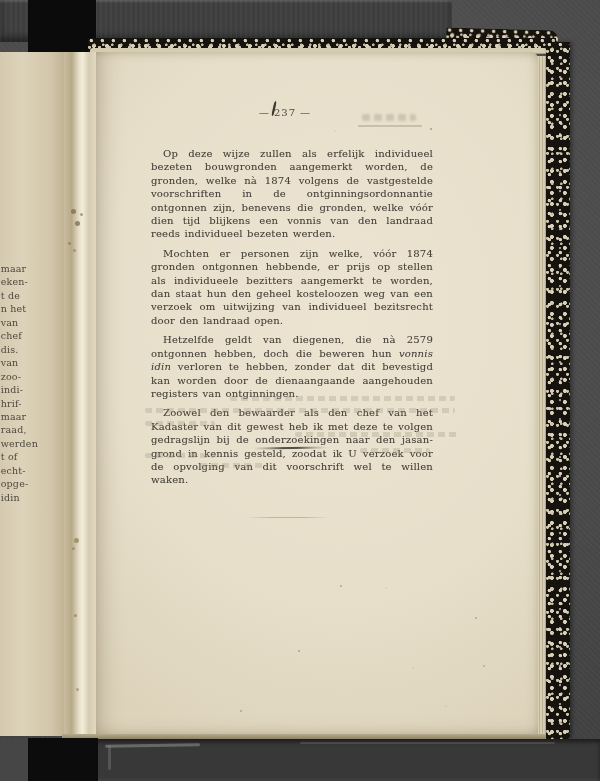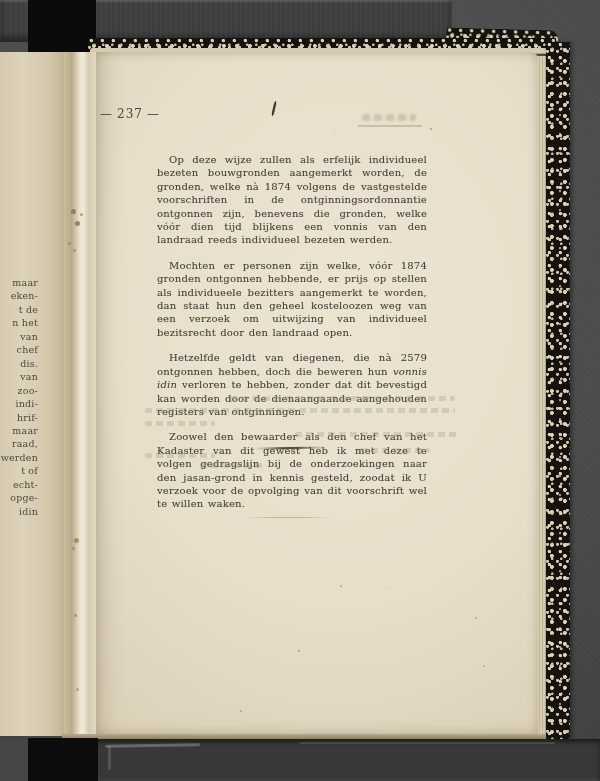--- a/index.html
+++ b/index.html
@@ -38,21 +38,21 @@
   .page-top-edge{left:90px;top:48px;width:458px;height:6px;background:#d6ccb2;
     border-bottom:1px solid #a89c7e;border-radius:3px 4px 0 0;}
   .edge-stack{left:534px;top:56px;width:14px;height:682px;
     background:repeating-linear-gradient(90deg,#d9cfb5 0 2px,#bcb193 2px 3px);}
   .page-bottom-edge{left:62px;top:734px;width:484px;height:6px;
     background:linear-gradient(180deg,#b6aa8c,#887c60);}
 
   
   .left-page{left:0;top:52px;width:64px;height:684px;
     background:linear-gradient(90deg,#d5cab0 0%,#ddd3ba 35%,#d2c6aa 80%,#c1b495 100%);}
-  .frag-col{right:26px;top:224px;text-align:right;white-space:nowrap;position:absolute;}
+  .frag-col{right:26px;top:210px;text-align:left;white-space:nowrap;position:absolute;}
   .frag{position:static;display:block;font:9.5px/13.45px "DejaVu Serif",serif;color:#4e483f;
     letter-spacing:.2px;}
   .frag:last-child{}
 
   
   .gutter{left:64px;top:52px;width:32px;height:684px;
     background:linear-gradient(90deg,#cabd9e 0%,#b7aa8a 24%,#e8e0ca 48%,#f2ecda 58%,#d6cbb0 78%,#e2d9c2 100%);}
   .stitches{left:0;top:0;width:3px;height:3px;border-radius:50%;background:transparent;
     box-shadow:8px 158px 0 1px rgba(122,100,62,.7), 16px 161px 0 0 rgba(122,100,62,.55),
       12px 170px 0 1px rgba(100,82,50,.6), 4px 190px 0 0 rgba(122,100,62,.5),
@@ -61,37 +61,37 @@
       12px 636px 0 0 rgba(122,100,62,.45);}
 
   
   .main-page{left:96px;top:52px;width:442px;height:684px;border-radius:0 7px 4px 0;
     background:radial-gradient(95% 75% at 55% 38%, #ece4d1 0%, #e7dfca 55%, #ddd3bb 92%);
     box-shadow:inset 18px 0 26px -18px rgba(90,75,50,.4),
                inset -8px 0 12px -8px rgba(120,105,75,.3),
                inset 0 -10px 16px -10px rgba(110,95,65,.35),
                inset 0 8px 10px -8px rgba(110,95,65,.3);}
 
-  .folio{left:0;top:55px;width:378px;font-size:12px;color:#4a453d;
+  .folio{left:0;top:55px;width:378px;text-align:center;font-size:10px;color:#4a453d;
     letter-spacing:1px;white-space:nowrap;}
   .folio span{position:static;}
   .folio .dash{padding:0 4px;}
   .pencil-mark{left:177px;top:49px;width:2px;height:15px;background:#3a362f;
     border-radius:60%/40%;transform:rotate(13deg);box-shadow:0 0 1px rgba(58,54,47,.6);}
 
   .stamp-smudge{left:266px;top:62px;width:54px;height:7px;opacity:.55;border-radius:2px;
     background:repeating-linear-gradient(90deg, rgba(150,142,118,.6) 0 8px, transparent 8px 12px);
     filter:blur(.8px);}
   .stamp-line{left:262px;top:73px;width:64px;height:2px;background:rgba(150,142,118,.4);
     filter:blur(.5px);}
 
   .text-block{left:49px;top:89px;width:294px;position:absolute;
     font:10px/13.4px "DejaVu Serif",serif;color:#45403a;text-align:justify;
     letter-spacing:.2px;word-spacing:1px;text-shadow:.2px .2px 0 rgba(70,62,52,.25);}
-  .text-block p{position:static;margin:12px;text-indent:12px;}
+  .text-block p{position:static;margin:6px;text-indent:12px;}
   .text-block p span,.text-block p i{position:static;}
 
   .signature{left:49px;top:330px;width:294px;text-align:right;padding-right:13px;
     font:italic 10px/13px "DejaVu Serif",serif;color:#45403a;letter-spacing:.6px;
     word-spacing:3px;}
 
   .divider-1{left:157px;top:395px;width:74px;height:2px;transform:rotate(-.6deg);
     background:linear-gradient(90deg, transparent, rgba(58,53,46,.25) 15%,
       rgba(58,53,46,.85) 40%, rgba(58,53,46,.85) 60%, rgba(58,53,46,.25) 85%, transparent);}
   .divider-2{left:150px;top:465px;width:84px;height:1px;opacity:.3;filter:blur(.4px);

